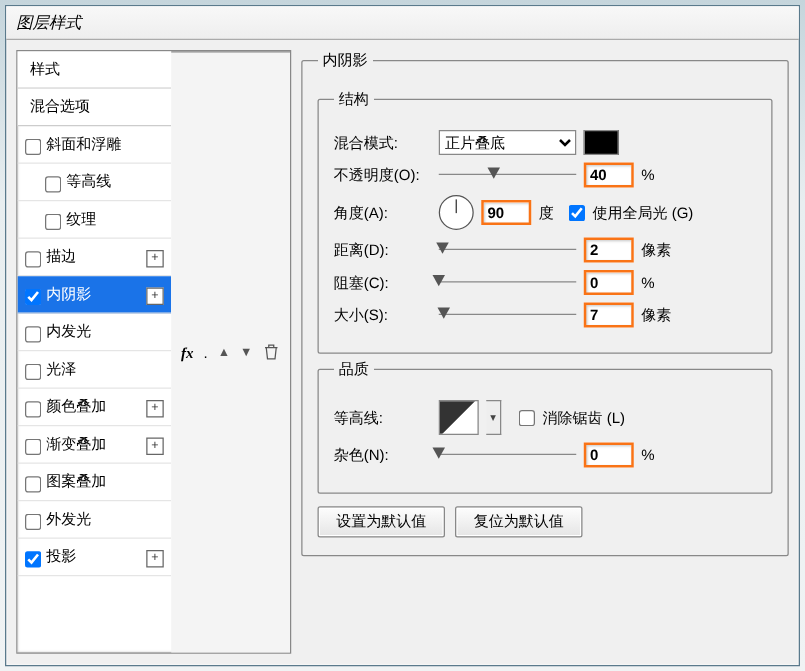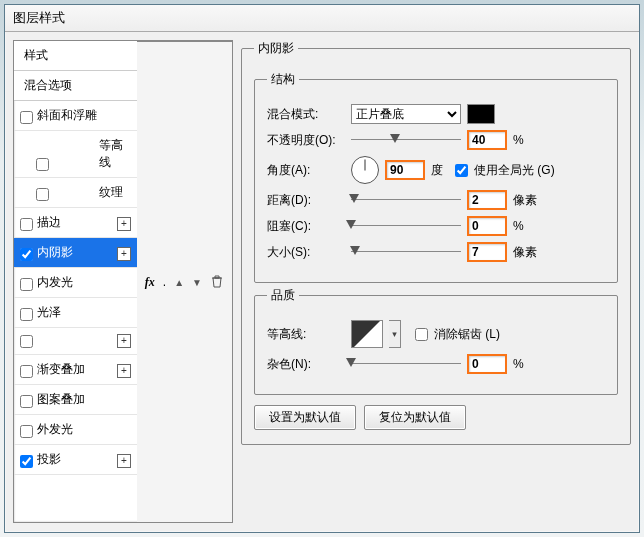--- a/index.html
+++ b/index.html
@@ -1,24 +1,24 @@
 <!DOCTYPE html>
 <html><head>
 <meta charset="utf-8">
 <style>
 * { box-sizing: border-box; margin: 0; padding: 0; font-family: "Microsoft YaHei", "SimSun", Arial, sans-serif; font-size: 12px; }
 body { background: linear-gradient(180deg, #c5d5dc 0%, #e8eef0 30%, #f0f3f4 100%); width: 644px; height: 537px; overflow: hidden; }
 .window { position: absolute; top: 4px; left: 4px; right: 4px; bottom: 4px; border: 1px solid #5a7a8c; background: #f0f0f0; box-shadow: 0 0 0 1px rgba(255,255,255,.4) inset; }
-.titlebar { padding: 4px 8px; font-size: 13px; background: linear-gradient(#f8f8f8,#eee); border-bottom: 1px solid #aaa; }
+.titlebar { padding: 4px 8px; font-size: 13px; background: linear-gradient(#f8f8f8,#eee); border-bottom: 1px solid #aaa; font-style: italic; }
 .content { display: flex; padding: 8px; gap: 8px; height: calc(100% - 28px); }
 .left-panel { width: 220px; display: flex; flex-direction: row; border: 1px solid #888; background: #fff; box-shadow: inset 0 0 2px rgba(0,0,0,.3); }
 .style-list { flex: 1; overflow: auto; }
 .list-header { padding: 6px 10px; border-bottom: 1px solid #ccc; background: #fff; }
 .list-item { display: flex; align-items: flex-end; padding: 6px 6px; border-bottom: 1px solid #e5e5e5; cursor: default; }
-.list-item.indent { padding-left: 22px; gap: 46px; }
+.list-item.indent { padding-left: 22px; }
 .list-item.selected { background: #1a73e8; color: #fff; }
 .list-item input[type=checkbox] { margin-right: 4px; }
 .list-item .lbl { flex: 1; }
 .plus-icon { width: 14px; height: 14px; border: 1px solid #666; display: inline-flex; align-items: center; justify-content: center; font-size: 10px; line-height: 1; background: #fff; color: #333; margin-left: auto; }
 .list-item.selected .plus-icon { background:#fff; color:#333; }
 .left-footer { border-top: 1px solid #888; display:flex; align-items:center; padding:4px 8px; gap:8px; background:#f4f4f4;justify-content:flex-end; }
 .fx-label { font-style: italic; font-weight: bold; font-family: Georgia, serif; }
 .arrow { font-size: 10px; color:#555; }
 .trash { margin-left:auto; }
 .right-panel { flex: 1; display: flex; flex-direction: column; gap: 8px; }
@@ -78,20 +78,21 @@
         <div class="list-item">
           <input type="checkbox" style="">
           <span class="lbl">内发光</span>
         </div>
         <div class="list-item">
           <input type="checkbox" style="">
           <span class="lbl">光泽</span>
         </div>
         <div class="list-item">
           <input type="checkbox" style="">
+          <span class="lbl">颜色叠加</span>
           <span class="plus-icon">+</span>
         </div>
         <div class="list-item">
           <input type="checkbox" style="">
           <span class="lbl">渐变叠加</span>
           <span class="plus-icon">+</span>
         </div>
         <div class="list-item">
           <input type="checkbox" style="">
           <span class="lbl">图案叠加</span>

